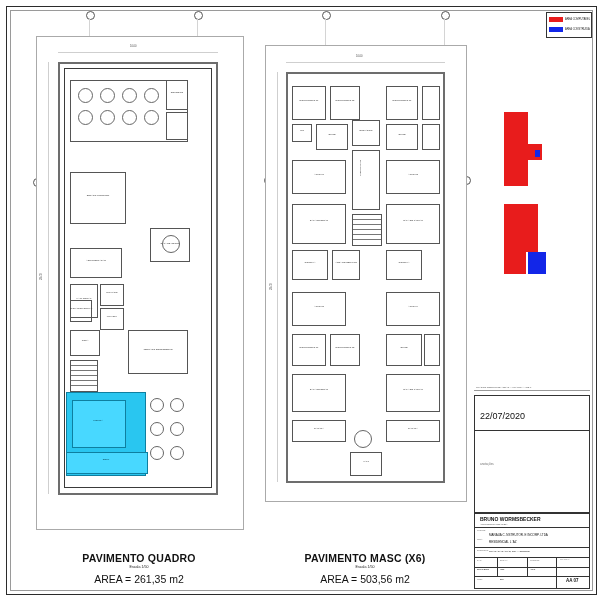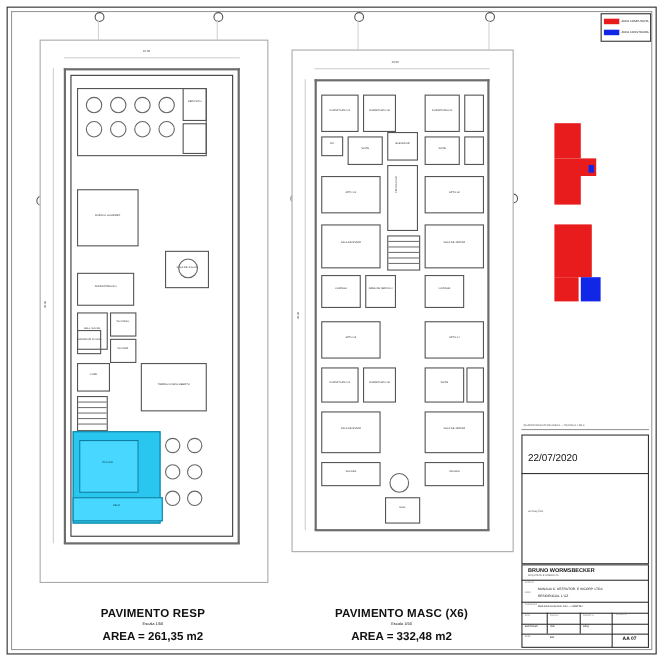--- a/index.html
+++ b/index.html
@@ -10,21 +10,21 @@
   .frame{position:absolute;border:1px solid #2b2b2b;}
   .thin{position:absolute;background:#8c8c8c;}
   .plan{position:absolute;border:1px solid #3a3a3a;background:#ffffff;}
   .wall2{position:absolute;background:#6d6d6d;}
   .room{position:absolute;border:1px solid #555;box-sizing:border-box;}
   .rl{position:absolute;font-size:2.4px;line-height:2.8px;color:#333;text-align:center;white-space:nowrap;transform-origin:center;}
   .dim{position:absolute;font-size:2.6px;color:#444;white-space:nowrap;}
   .caption{position:absolute;text-align:center;color:#111;}
   .cap-t{font-size:10.5px;font-weight:bold;letter-spacing:.2px;}
   .cap-s{font-size:3.6px;}
-  .cap-a{font-size:10.5px;font-weight:bold;}
+  .cap-a{font-size:10.5px;font-weight:normal;}
   .pool{position:absolute;background:#29c6f0;border:1px solid #0e7fa0;}
   .pool2{position:absolute;background:#48d8ff;border:1px solid #0e7fa0;}
   .red{position:absolute;background:#e81c1c;}
   .blue{position:absolute;background:#1226e8;}
   .legendbox{position:absolute;border:1px solid #333;background:#fff;}
   .lg-sw{position:absolute;width:14px;height:5px;}
   .lg-tx{position:absolute;font-size:2.6px;color:#222;white-space:nowrap;}
   .tb{position:absolute;border:1px solid #333;background:#fff;box-sizing:border-box;}
   .tb-line{position:absolute;background:#333;}
   .tb-txt{position:absolute;color:#111;white-space:nowrap;}
@@ -126,21 +126,21 @@
   <div class="rl" style="left:72px;top:420px;width:52px;color:#05394b;">PISCINA</div>
   <div class="pool2" style="left:66px;top:452px;width:80px;height:20px;"></div>
   <div class="rl" style="left:66px;top:459px;width:80px;color:#05394b;">DECK</div>
 
   <div class="thin" style="left:48px;top:62px;width:1px;height:432px;background:#cfcfcf;"></div>
   <div class="thin" style="left:58px;top:52px;width:160px;height:1px;background:#cfcfcf;"></div>
   <div class="dim" style="left:130px;top:45px;">10.00</div>
   <div class="dim" style="left:40px;top:280px;transform:rotate(-90deg);transform-origin:left top;">28.40</div>
 
   <div class="caption" style="left:36px;top:552px;width:206px;">
-    <div class="cap-t">PAVIMENTO RESP</div>
+    <div class="cap-t">PAVIMENTO QUADRO</div>
     <div class="cap-s" style="margin-top:1px;">Escala 1/50</div>
     <div class="cap-a" style="margin-top:4px;">AREA = 261,35 m2</div>
   </div>
 
   <div class="plan" style="left:265px;top:45px;width:200px;height:455px;border-color:#aaa;"></div>
 
   <div class="wall2" style="left:286px;top:72px;width:1.6px;height:410px;"></div>
   <div class="wall2" style="left:443px;top:72px;width:1.6px;height:410px;"></div>
   <div class="wall2" style="left:286px;top:72px;width:159px;height:1.6px;"></div>
   <div class="wall2" style="left:286px;top:481px;width:159px;height:1.6px;"></div>
@@ -218,21 +218,21 @@
   <div class="rl" style="left:350px;top:461px;width:32px;">HALL</div>
 
   <div class="thin" style="left:277px;top:72px;width:1px;height:410px;background:#cfcfcf;"></div>
   <div class="thin" style="left:286px;top:62px;width:159px;height:1px;background:#cfcfcf;"></div>
   <div class="dim" style="left:356px;top:55px;">10.00</div>
   <div class="dim" style="left:270px;top:290px;transform:rotate(-90deg);transform-origin:left top;">28.40</div>
 
   <div class="caption" style="left:258px;top:552px;width:214px;">
     <div class="cap-t">PAVIMENTO MASC (X6)</div>
     <div class="cap-s" style="margin-top:1px;">Escala 1/50</div>
-    <div class="cap-a" style="margin-top:4px;">AREA = 332,48 m2</div>
+    <div class="cap-a" style="margin-top:4px;">AREA = 503,56 m2</div>
   </div>
 
   <div class="legendbox" style="left:546px;top:12px;width:44px;height:24px;"></div>
   <div class="lg-sw red" style="left:549px;top:17px;"></div>
   <div class="lg-tx" style="left:565px;top:18px;">AREA COMPUTAVEL</div>
   <div class="lg-sw blue" style="left:549px;top:27px;"></div>
   <div class="lg-tx" style="left:565px;top:28px;">AREA CONSTRUIDA</div>
 
   <div class="red" style="left:504px;top:112px;width:24px;height:32px;"></div>
   <div class="red" style="left:504px;top:144px;width:38px;height:16px;"></div>

